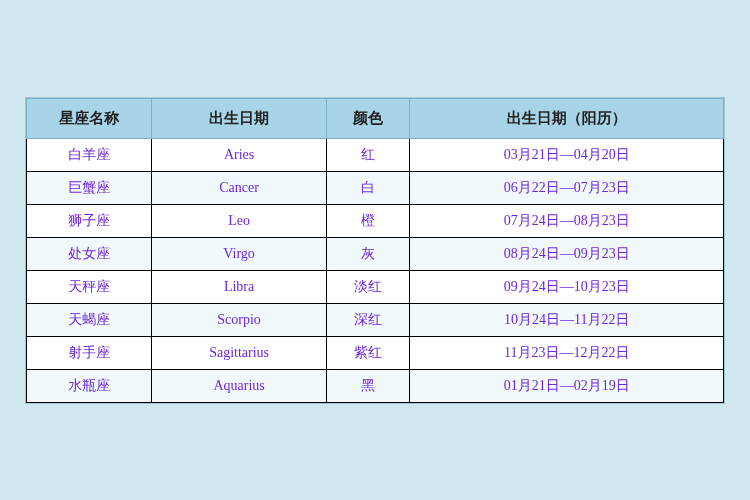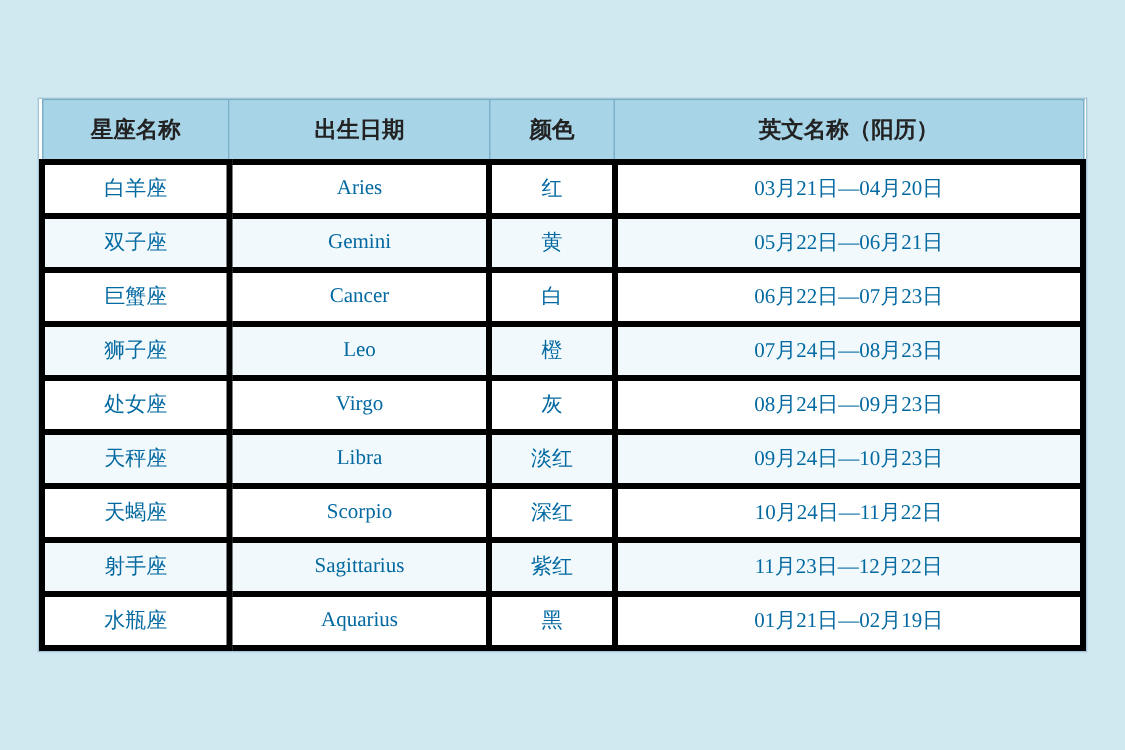--- a/index.html
+++ b/index.html
@@ -44,57 +44,51 @@
 
     tbody tr {
       background-color: #ffffff;
     }
 
     tbody tr:nth-child(even) {
       background-color: #f2f9fc;
     }
 
     tbody td {
-      border: 4px solid #000000;
+      border: 1px solid #000000;
       padding: 7px 10px;
       text-align: center;
       font-size: 14px;
-      color: #0369a1;
+      color: #6d28d9;
     }
 
     .col-zh { width: 18%; }
     .col-en { width: 25%; }
     .col-color { width: 12%; text-align: center; }
     .col-date { width: 45%; }
   </style>
 </head>
 <body>
 
 <div class="table-container">
   <table>
     <thead>
       <tr>
         <th class="col-zh">星座名称</th>
         <th class="col-en">出生日期</th>
         <th class="col-color">颜色</th>
-        <th class="col-date">英文名称（阳历）</th>
+        <th class="col-date">出生日期（阳历）</th>
       </tr>
     </thead>
     <tbody id="table-body">
     <tr>
           <td>白羊座</td>
           <td>Aries</td>
           <td>红</td>
           <td>03月21日—04月20日</td>
-        </tr>
-        <tr>
-          <td>双子座</td>
-          <td>Gemini</td>
-          <td>黄</td>
-          <td>05月22日—06月21日</td>
         </tr>
         <tr>
           <td>巨蟹座</td>
           <td>Cancer</td>
           <td>白</td>
           <td>06月22日—07月23日</td>
         </tr>
         <tr>
           <td>狮子座</td>
           <td>Leo</td>

